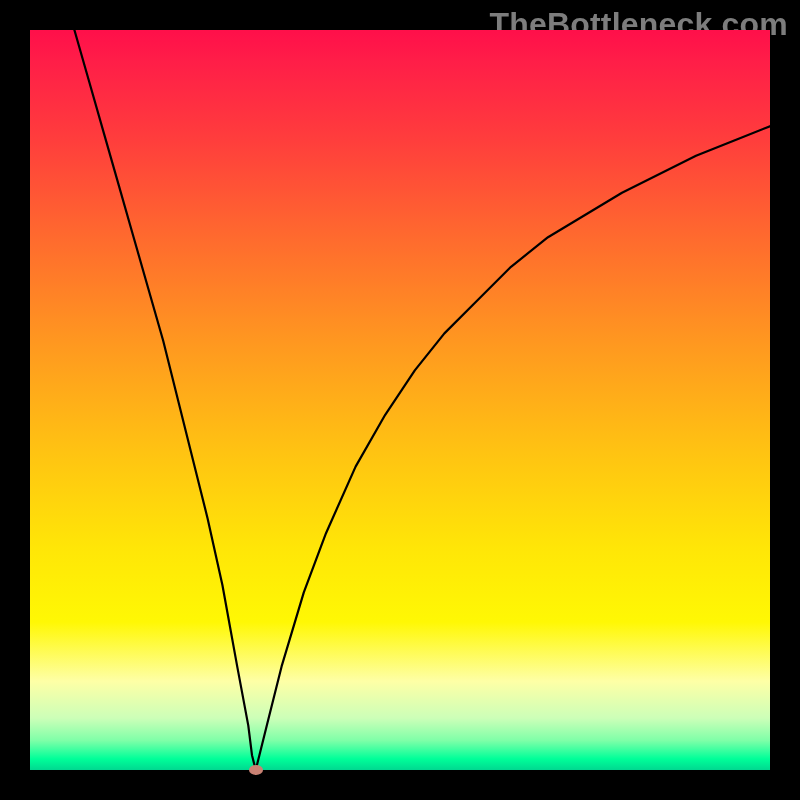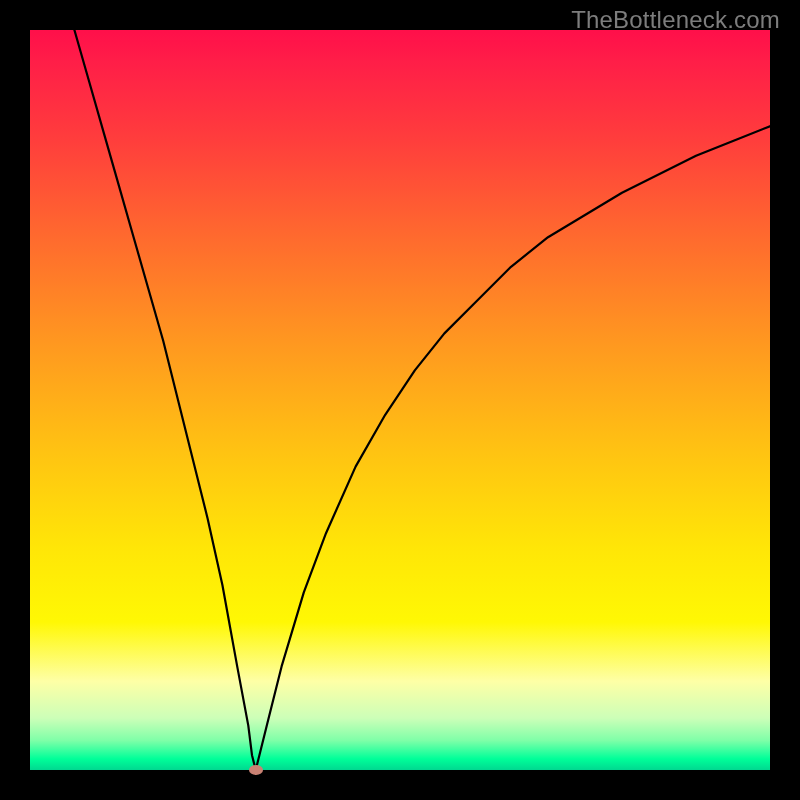--- a/index.html
+++ b/index.html
@@ -28,25 +28,25 @@
       #feffa6 88%,
       #ccffb8 93%,
       #7fffa8 96%,
       #00ff99 98.5%,
       #00d890 100%
     );
   }
   .watermark {
     position: absolute;
     top: 6px;
-    right: 20px;
+    right: 12px;
     font-family: Arial, Helvetica, sans-serif;
-    font-size: 24px;
+    font-size: 32px;
     color: #7d7d7d;
-    font-weight: 400;
+    font-weight: 700;
     letter-spacing: 0.2px;
   }
   .curve {
     position: absolute;
     left: 0;
     top: 0;
     width: 740px;
     height: 740px;
     pointer-events: none;
   }

